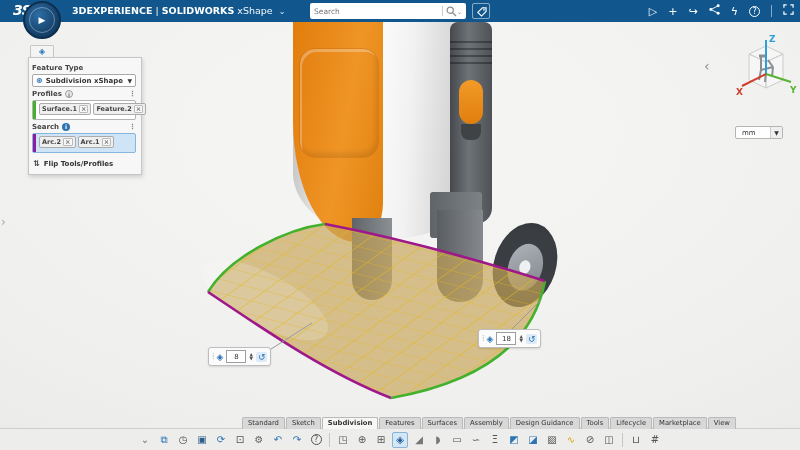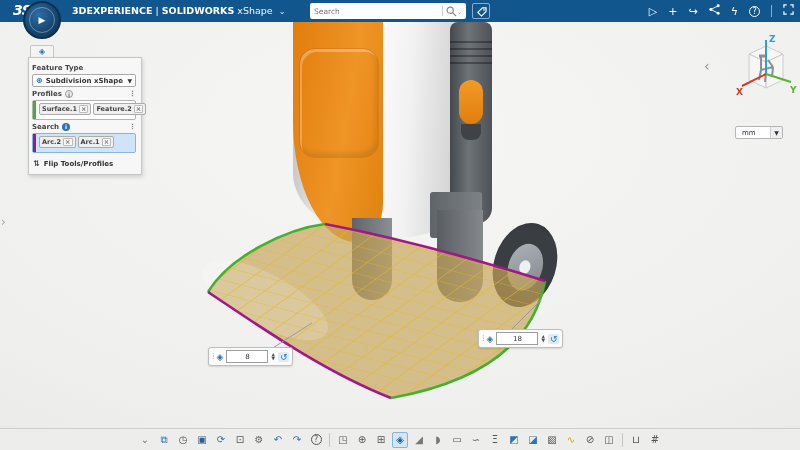--- a/index.html
+++ b/index.html
@@ -66,21 +66,21 @@
   .chip .x { font-size:6.5px; color:#777; border:1px solid #bbb; border-radius:1px; padding:0 1px; line-height:6px; background:#f8f8f8; }
   .fliprow { display:flex; align-items:center; gap:4px; padding:3px 1px 1px 1px; }
   .fliprow .ic { font-size:8px; color:#444; }
 
   
   .spinner { height:19px; background:#fbfbfb; border:1px solid #bdbdbd; border-radius:3px;
              box-shadow:0 1px 2px rgba(0,0,0,.12); display:flex; align-items:center;
              padding:0 3px; gap:3px; z-index:20; }
   .spinner .grip { color:#c0c0c0; font-size:8px; letter-spacing:-1px; }
   .spinner .dia { color:#2d74b5; font-size:9px; }
-  .spinner input { width:42px; height:13px; border:1px solid #9e9e9e; font-size:7px; text-align:center;
+  .spinner input { width:20px; height:13px; border:1px solid #9e9e9e; font-size:7px; text-align:center;
                    font-family:inherit; color:#333; }
   .spinner .steps { display:flex; flex-direction:column; line-height:4px; font-size:4.5px; color:#555; }
   .spinner .reset { color:#2d74b5; font-size:9px; background:#ddeaf7; border-radius:2px; padding:0 2px; }
   .edge-chevron { color:#a8a8a8; z-index:10; }
   .unitbox { left:735px; top:106px; width:48px; height:13px; background:#fff; border:1px solid #b5b5b5;
              border-radius:2px; display:flex; align-items:center; z-index:20;margin-top:20px; }
   .unitbox .v { flex:1; font-size:7px; color:#333; padding-left:6px; }
   .unitbox .dd { width:12px; border-left:1px solid #ccc; text-align:center; font-size:6px; color:#333; background:#efefef; height:100%; line-height:12px; }
 
   
@@ -312,20 +312,33 @@
       <text x="1" y="63" font-size="9" fill="#d03a28" font-weight="bold">X</text>
       <text x="55" y="61" font-size="9" fill="#57b332" font-weight="bold">Y</text>
     </svg>
   </div>
   <div class="unitbox abs">
     <span class="v">mm</span>
     <span class="dd">▼</span>
   </div>
   <span class="edge-chevron abs" style="left:1px; top:215px; font-size:12px;">›</span>
 
+  <div class="tabsrow abs">
+    <span class="rtab">Standard</span>
+    <span class="rtab">Sketch</span>
+    <span class="rtab active">Subdivision</span>
+    <span class="rtab">Features</span>
+    <span class="rtab">Surfaces</span>
+    <span class="rtab">Assembly</span>
+    <span class="rtab">Design Guidance</span>
+    <span class="rtab">Tools</span>
+    <span class="rtab">Lifecycle</span>
+    <span class="rtab">Marketplace</span>
+    <span class="rtab">View</span>
+  </div>
 
   <div class="toolbar abs">
     <span class="tool" style="color: rgb(119, 119, 119);">⌄</span>
     <span class="tool" style="color: rgb(45, 116, 181);">⧉</span>
     <span class="tool" style="color: rgb(85, 85, 85);">◷</span>
     <span class="tool" style="color: rgb(45, 95, 138);">▣</span>
     <span class="tool" style="color: rgb(45, 116, 181);">⟳</span>
     <span class="tool" style="color: rgb(85, 85, 85);">⊡</span>
     <span class="tool" style="color: rgb(102, 102, 102);">⚙</span>
     <span class="tool" style="color: rgb(45, 116, 181);">↶</span>

